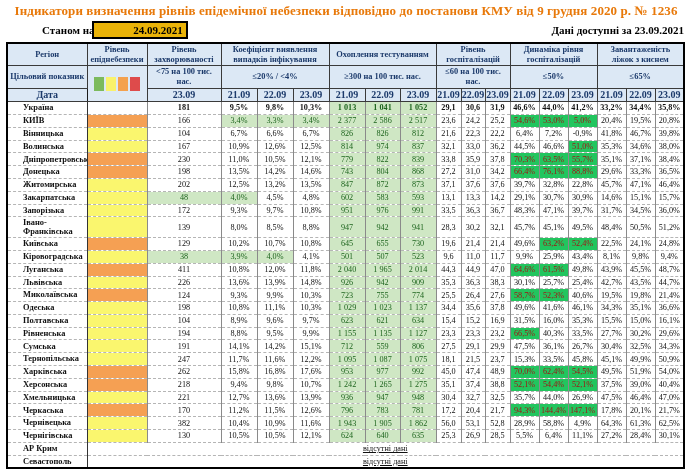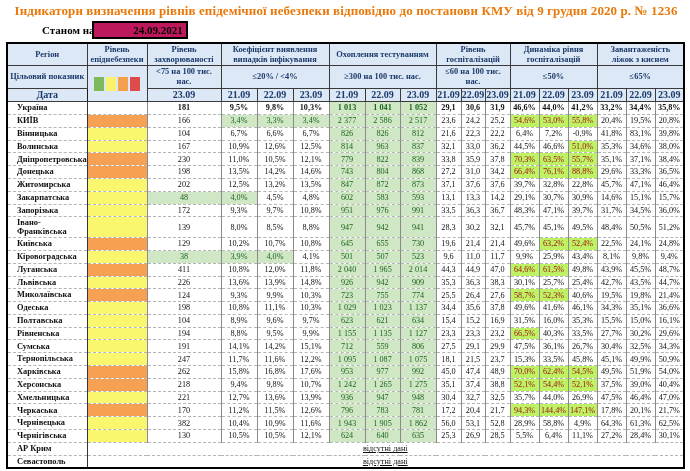--- a/index.html
+++ b/index.html
@@ -6,56 +6,60 @@
   html,body { width: 690px; height: 471px; background: #fff; overflow: hidden;
               font-family: "Liberation Serif", serif; }
   .page { width: 690px; height: 414px; padding: 2px 4px 0 6px; }
 
   .title { text-align: center; font-size: 13px; font-weight: bold; color: #e8790a;
            letter-spacing: 0.1px; margin-top: 1px; }
 
   .meta { position: relative; height: 19px; margin: 2px 0 2px 0; font-size: 11px; font-weight: bold; color:#000; }
   .meta .as-of-label { position: absolute; left: 36px; top: 3px; text-align: right; }
   .meta .datebox { position: absolute; left: 86px; top: 0px; width: 96px; height: 18px;
-                   background: #be185d; border: 2px solid #000; text-align: center;
+                   background: #eab308; border: 2px solid #000; text-align: center;
                    line-height: 14px; font-size: 11px; padding-left: 36px; }
   .meta .avail { position: absolute; right: 2px; top: 3px; }
 
   table { border-collapse: collapse; table-layout: fixed; width: 678px;
           border: 2px solid #000; }
   thead th { background: #dce8f5; color: #1c3a6b; font-weight: bold; font-size: 8.4px;
              border: 1px solid #3a3a3a; padding: 1px 1px; line-height: 1.15; text-align: center; }
   thead tr.dates th { font-size: 10px; padding: 0.5px 0; }
   thead { border-bottom: 1.5px solid #000; margin-top: 32px; }
 
   tbody td { font-size: 8.2px; text-align: center; padding: 0.5px 1px; height: 12.8px;
              line-height: 1.12; border-right: 1px solid #8a8a8a; border-bottom: 1px dashed #b5b5b5;
              color: #111; white-space: nowrap; overflow: hidden; }
-  tbody td.region { text-align: left; font-weight: bold; font-size: 8.4px; padding-left: 9px;
+  tbody td.region { text-align: left; font-weight: bold; font-size: 8.4px; padding-left: 15px;
                     border-right: 1px solid #333; white-space: normal; }
   td.grp, th.grp { border-left: 1.6px solid #1a1a1a; }
   tbody td.good { background: #cfe7c4; color: #1e651e; }
-  tbody td.bad  { background: #bef264; color: #a01414; }
+  tbody td.bad  { background: #22c55e; color: #a01414; }
   tbody td.lvl-yellow { background: #faf66e; }
   tbody td.lvl-orange { background: #f5a053; }
   tbody tr.bold td { font-weight: bold; }
   tbody td.nodata { text-align: center; font-size: 8.2px; border-right: none; text-decoration: underline; }
 
   .legend { display: flex; gap: 2px; justify-content: center; align-items: center; }
   .legend .sq { width: 10px; height: 14px; display: inline-block; }
 </style>
 </head>
 <body>
 
 <div class="page">
   <div class="title">Індикатори визначення рівнів епідемічної небезпеки відповідно до постанови КМУ від 9 грудня 2020 р. № 1236</div>
 
   <div class="meta">
     <span class="as-of-label">Станом на</span>
     <span class="datebox">24.09.2021</span>
+    <span class="avail">
+      <span>Дані доступні за</span>
+      <span>23.09.2021</span>
+    </span>
   </div>
 
   <table>
     <colgroup>
       <col style="width:80px">
         <col style="width:60px">
         <col style="width:74px">
       <col style="width:36px">
         <col style="width:36px">
         <col style="width:36px">
@@ -149,21 +153,21 @@
           <td class="good">3,3%</td>
           <td class="good">3,4%</td>
           <td class="good grp">2 377</td>
           <td class="good">2 586</td>
           <td class="good">2 517</td>
           <td class="grp">23,6</td>
           <td class="">24,2</td>
           <td class="">25,2</td>
           <td class="bad grp">54,6%</td>
           <td class="bad">53,0%</td>
-          <td class="bad">55,8%</td>
+          <td class="bad">5,0%</td>
           <td class="grp">20,4%</td>
           <td class="">19,5%</td>
           <td class="">20,8%</td>
         </tr>
         <tr>
           <td class="region">Вінницька</td>
           <td class="grp lvl-yellow"></td>
           <td class="grp">104</td>
           <td class="grp">6,7%</td>
           <td class="">6,6%</td>
@@ -171,32 +175,32 @@
           <td class="good grp">826</td>
           <td class="good">826</td>
           <td class="good">812</td>
           <td class="grp">21,6</td>
           <td class="">22,3</td>
           <td class="">22,2</td>
           <td class="grp">6,4%</td>
           <td class="">7,2%</td>
           <td class="">-0,9%</td>
           <td class="grp">41,8%</td>
-          <td class="">83,1%</td>
+          <td class="">46,7%</td>
           <td class="">39,8%</td>
         </tr>
         <tr>
           <td class="region">Волинська</td>
           <td class="grp lvl-yellow"></td>
           <td class="grp">167</td>
           <td class="grp">10,9%</td>
           <td class="">12,6%</td>
           <td class="">12,5%</td>
           <td class="good grp">814</td>
-          <td class="good">963</td>
+          <td class="good">974</td>
           <td class="good">837</td>
           <td class="grp">32,1</td>
           <td class="">33,0</td>
           <td class="">36,2</td>
           <td class="grp">44,5%</td>
           <td class="">46,6%</td>
           <td class="bad">51,0%</td>
           <td class="grp">35,3%</td>
           <td class="">34,6%</td>
           <td class="">38,0%</td>

